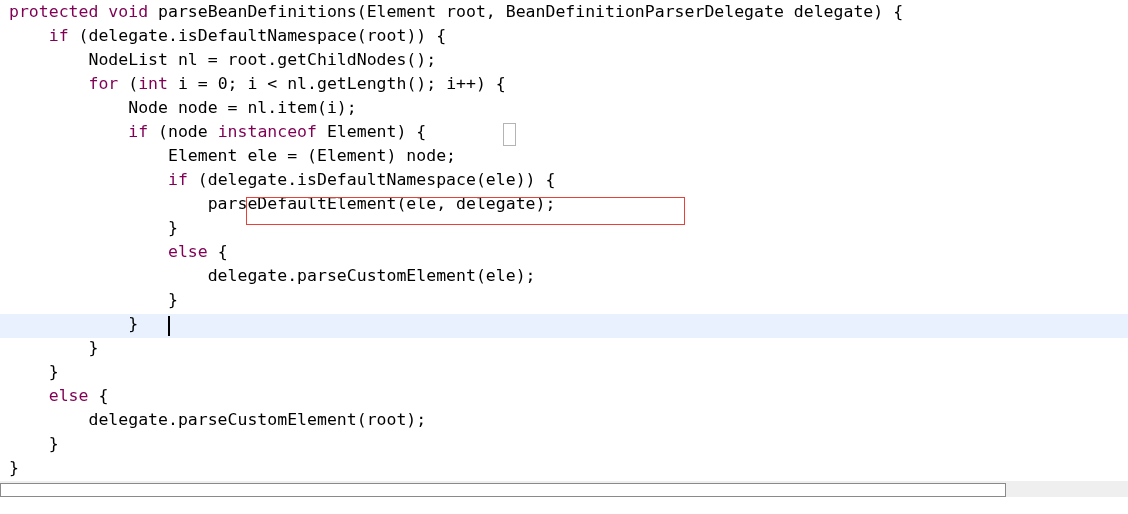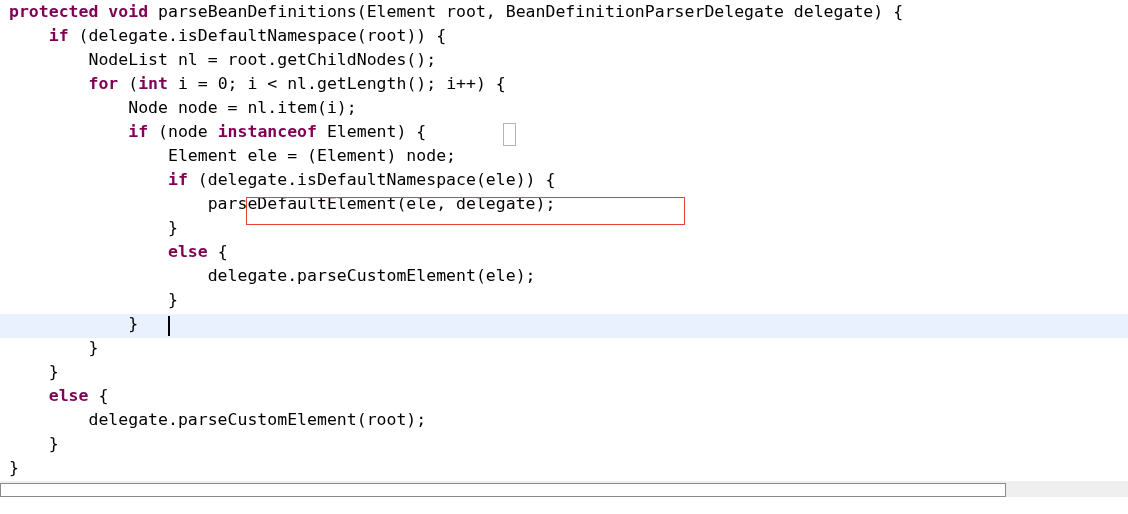--- a/index.html
+++ b/index.html
@@ -39,21 +39,21 @@
   .code-line {
     position: relative;
     height: 24px;
     padding-left: 9px;
     white-space: pre;
     color: #000000;
   }
 
   .kw {
     color: #7f0055;
-    font-weight: bold;
+    font-weight: normal;
   }
 
   
   .current-line-bg {
     position: absolute;
     left: 0;
     width: 1128px;
     height: 24px;
     background: #e8f1fd;
     z-index: 1;

